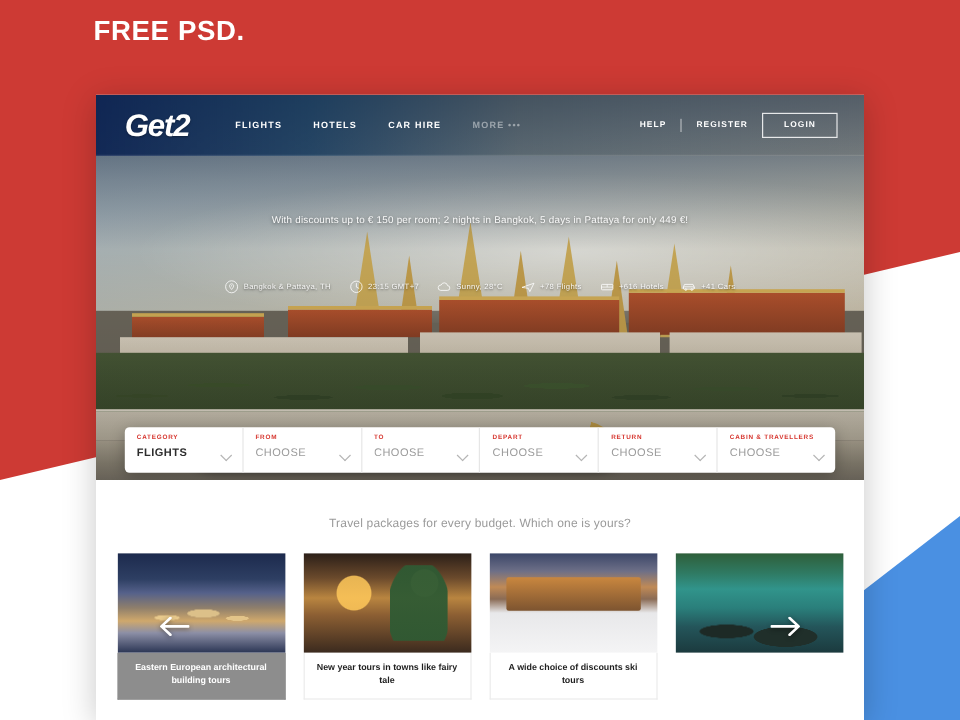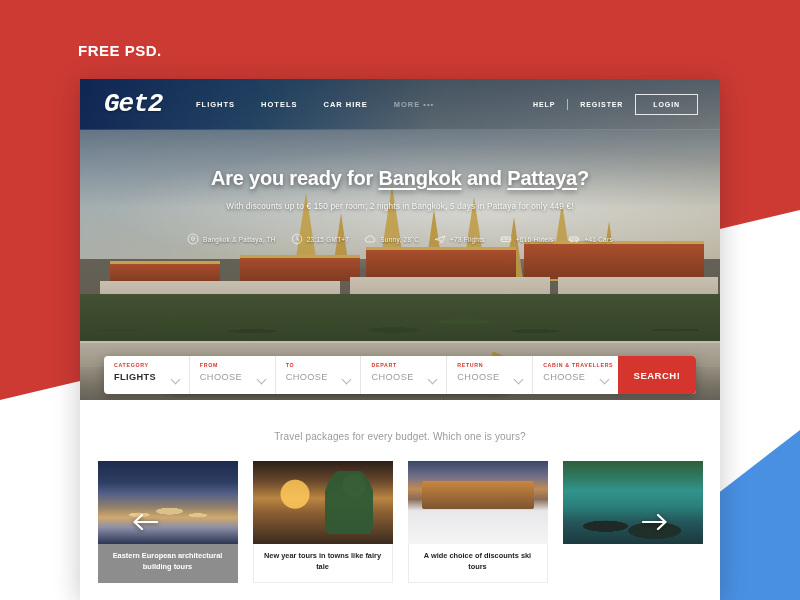--- a/index.html
+++ b/index.html
@@ -8,22 +8,22 @@
     font-family: "Liberation Sans", sans-serif;
     background: #ffffff;
     position: relative;
   }
 
   
   #bg { position: absolute; inset: 0; z-index: 0; }
 
   
   .psd-label {
-    position: absolute; left: 78px; top: 42px; z-index: 6;
-    color: #ffffff; font-size: 15px; font-weight: bold;
+    position: absolute; left: 78px; top: 12px; z-index: 6;
+    color: #ffffff; font-size: 23px; font-weight: bold;
     letter-spacing: 0.5px;
   }
 
   
   .page {
     position: absolute; left: 80px; top: 79px; width: 640px; height: 521px;
     z-index: 5; overflow: hidden; background: #fff;
     box-shadow: 0 4px 26px rgba(0,0,0,0.22);
   }
 
@@ -104,21 +104,21 @@
 
   
   .navbar {
     position:absolute; left:0; top:0; width:640px; height:51px; z-index:4;
     background: linear-gradient(90deg, rgba(12,35,82,.93) 0%, rgba(21,57,92,.80) 28%, rgba(70,84,90,.48) 55%, rgba(110,112,108,.34) 100%);
     display:flex; align-items:center;
     border-bottom: 1px solid rgba(255,255,255,.12);
   }
   .logo {
     margin-left: 24px; width: 66px; color:#fff;
-    font-family: Liberation Mono, monospace; font-style: italic;
+    font-family: Liberation Sans, sans-serif; font-style: italic;
     font-size: 26px; line-height: 1; font-weight: bold;
     letter-spacing: -1px; text-shadow: 0 1px 2px rgba(0,0,0,.35);
   }
   .nav-links { display:flex; align-items:center; margin-left: 26px; gap: 26px; }
   .nav-links a {
     color:#fff; font-size: 7.5px; font-weight: bold; letter-spacing: 1px;
     text-decoration:none; text-transform: uppercase;
   }
   .nav-links a.muted { color: rgba(255,255,255,.45); font-weight: bold; }
   .nav-right { margin-left:auto; margin-right: 22px; display:flex; align-items:center; gap:12px; }
@@ -317,23 +317,20 @@
       </nav>
       <div class="nav-right">
         <a href="#">HELP</a>
         <span class="sep"></span>
         <a href="#">REGISTER</a>
         <button class="login-btn">LOGIN</button>
       </div>
     </div>
 
     <div class="hero-copy">
-      <div class="hero-title">
-        <span>Are you ready for </span><u>Bangkok</u><span> and </span><u>Pattaya</u><span>?</span>
-      </div>
       <div class="hero-sub">With discounts up to € 150 per room; 2 nights in Bangkok, 5 days in Pattaya for only 449 €!</div>
     </div>
 
     <div class="hero-stats">
       <div class="stat">
         <svg class="ic" viewBox="0 0 24 24">
           <circle cx="12" cy="12" r="10" fill="none" stroke="#fff" stroke-width="1.4"></circle>
           <path d="M12 7c-1.9 0-3.4 1.5-3.4 3.4 0 2.5 3.4 6.1 3.4 6.1s3.4-3.6 3.4-6.1C15.4 8.5 13.9 7 12 7z" fill="none" stroke="#fff" stroke-width="1.3"></path>
           <circle cx="12" cy="10.4" r="1.1" fill="#fff"></circle>
         </svg>
@@ -400,21 +397,20 @@
       <div class="field">
         <div class="lab">RETURN</div>
         <div class="val">CHOOSE</div>
         <span class="caret"></span>
       </div>
       <div class="field">
         <div class="lab">CABIN &amp; TRAVELLERS</div>
         <div class="val">CHOOSE</div>
         <span class="caret"></span>
       </div>
-      <button class="search-btn">SEARCH!</button>
     </div>
   </div>
 
   <section class="tours">
     <p class="sub">Travel packages for every budget. Which one is yours?</p>
 
     <div class="carousel-wrap">
       <div class="arrow left">
         <svg width="26" height="16" viewBox="0 0 26 16">
           <path d="M25 8H3M10 1L2.5 8 10 15" fill="none" stroke="#ffffff" stroke-width="2.2" stroke-linecap="round" stroke-linejoin="round"></path>

